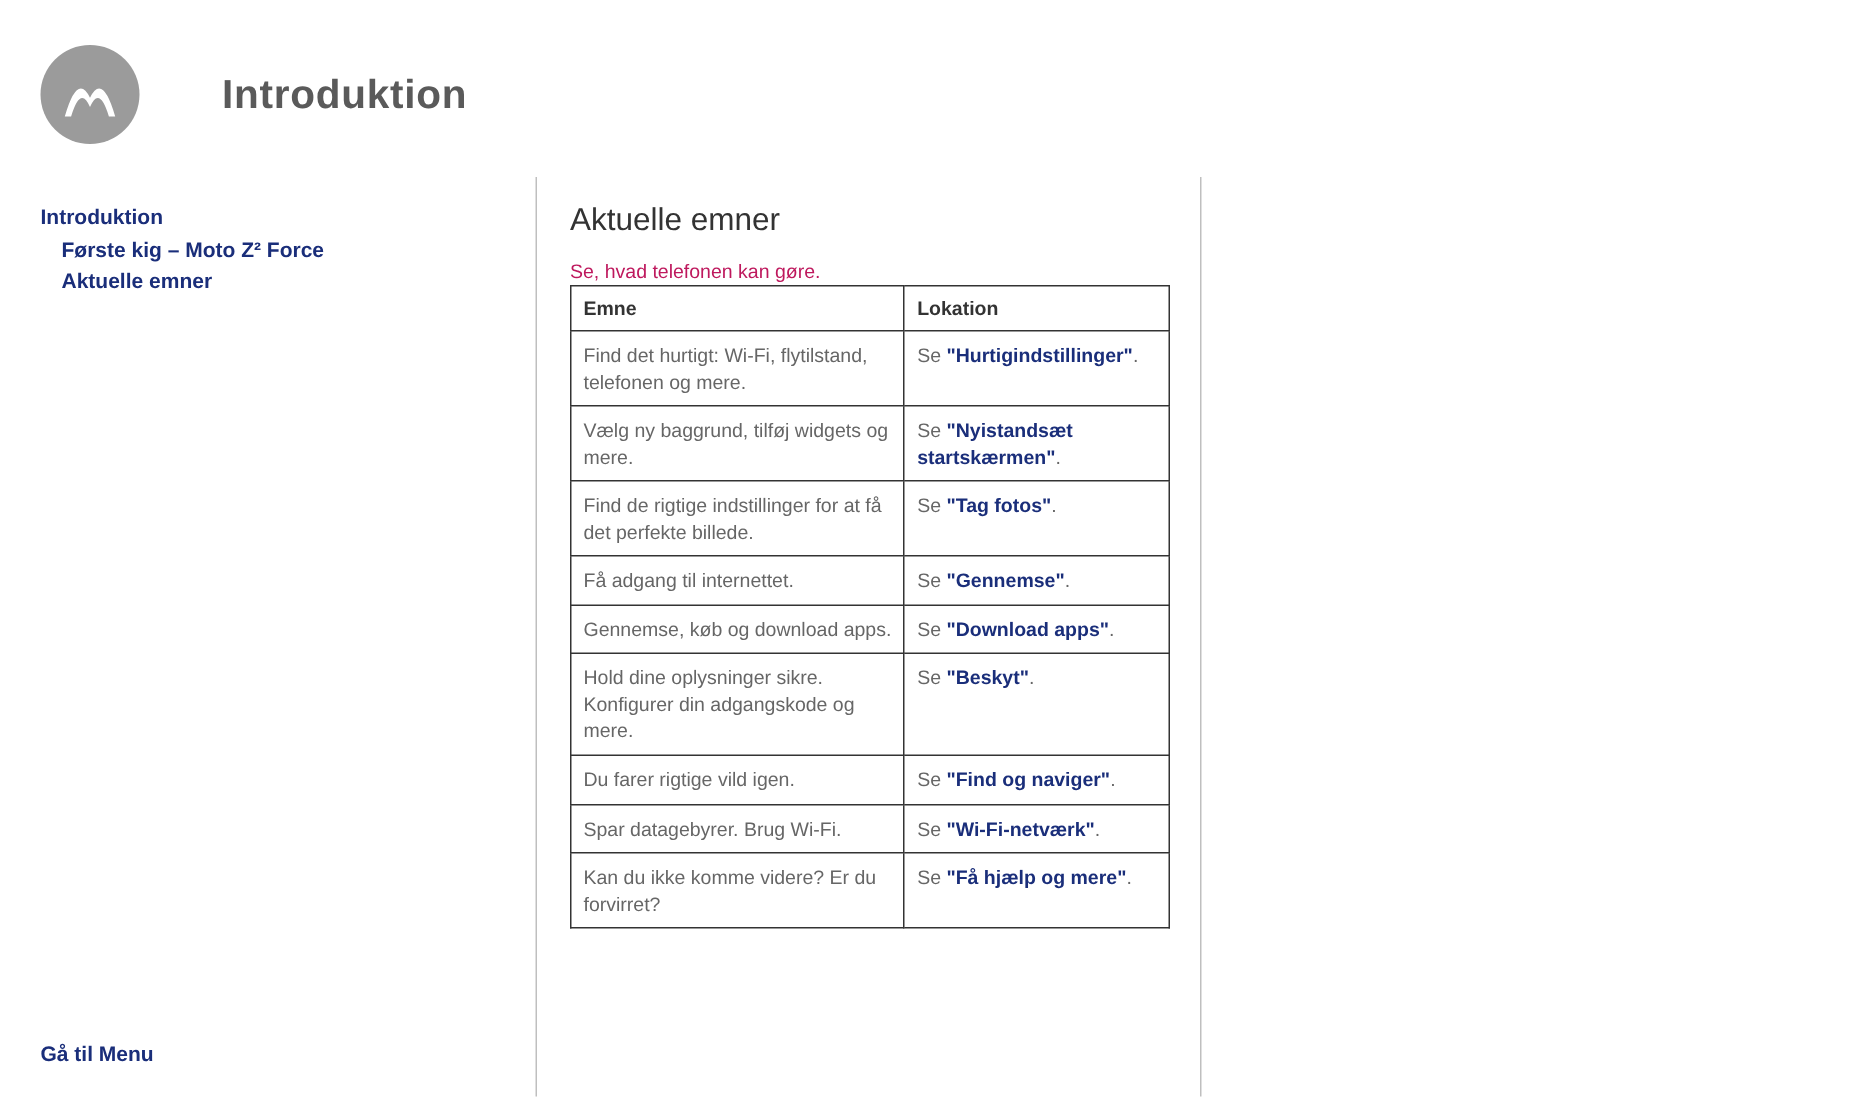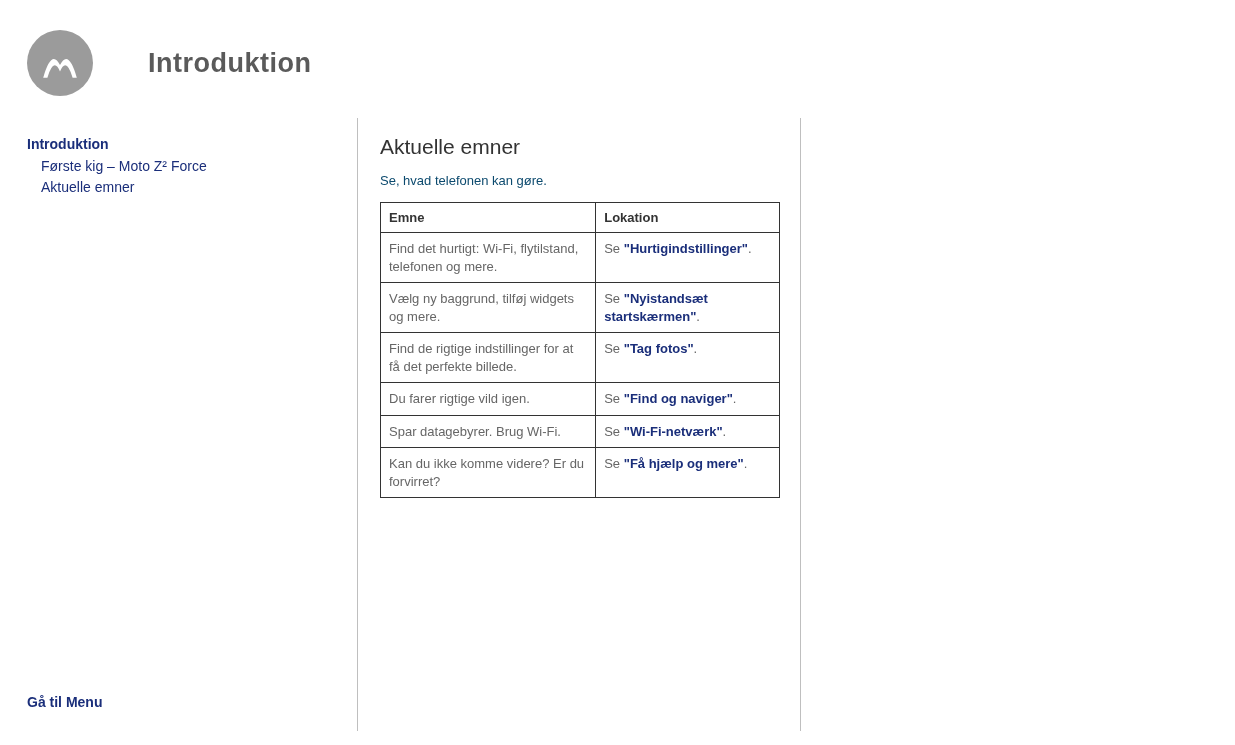--- a/index.html
+++ b/index.html
@@ -52,21 +52,21 @@
       font-size: 14px;
       line-height: 1.4;
     }
     .sidebar-item-0 {
       color: #1a2e7a;
       font-weight: bold;
       margin-bottom: 2px;
     }
     .sidebar-item-1 {
       color: #1a2e7a;
-      font-weight: normal;
+      font-weight: bold;
       padding-left: 14px;
       margin-bottom: 2px;
     }
     .menu-link {
       position: absolute;
       left: 27px;
       bottom: 35px;
       color: #1a2e7a;
       font-weight: bold;
       font-size: 14px;
@@ -94,23 +94,23 @@
       top: 135px;
       width: 400px;
     }
     .content-title {
       color: #333;
       font-size: 21px;
       font-weight: normal;
       margin-bottom: 14px;
     }
     .content-subtitle {
-      color: #0c4a6e;
+      color: #be185d;
       font-size: 13px;
-      margin-bottom: 14px;
+      margin-bottom: 2px;
     }
     table.topics {
       width: 100%;
       border-collapse: collapse;
       font-size: 13px;
     }
     table.topics th,
     table.topics td {
       border: 1px solid #333;
       padding: 7px 8px;
@@ -175,20 +175,32 @@
         </tr>
         <tr>
           <td>Vælg ny baggrund, tilføj widgets og mere.</td>
           <td><span class="see-prefix">Se </span><span class="link-bold">"Nyistandsæt startskærmen"</span><span class="see-prefix">.</span></td>
         </tr>
         <tr>
           <td>Find de rigtige indstillinger for at få det perfekte billede.</td>
           <td><span class="see-prefix">Se </span><span class="link-bold">"Tag fotos"</span><span class="see-prefix">.</span></td>
         </tr>
         <tr>
+          <td>Få adgang til internettet.</td>
+          <td><span class="see-prefix">Se </span><span class="link-bold">"Gennemse"</span><span class="see-prefix">.</span></td>
+        </tr>
+        <tr>
+          <td>Gennemse, køb og download apps.</td>
+          <td><span class="see-prefix">Se </span><span class="link-bold">"Download apps"</span><span class="see-prefix">.</span></td>
+        </tr>
+        <tr>
+          <td>Hold dine oplysninger sikre. Konfigurer din adgangskode og mere.</td>
+          <td><span class="see-prefix">Se </span><span class="link-bold">"Beskyt"</span><span class="see-prefix">.</span></td>
+        </tr>
+        <tr>
           <td>Du farer rigtige vild igen.</td>
           <td><span class="see-prefix">Se </span><span class="link-bold">"Find og naviger"</span><span class="see-prefix">.</span></td>
         </tr>
         <tr>
           <td>Spar datagebyrer. Brug Wi-Fi.</td>
           <td><span class="see-prefix">Se </span><span class="link-bold">"Wi-Fi-netværk"</span><span class="see-prefix">.</span></td>
         </tr>
         <tr>
           <td>Kan du ikke komme videre? Er du forvirret?</td>
           <td><span class="see-prefix">Se </span><span class="link-bold">"Få hjælp og mere"</span><span class="see-prefix">.</span></td>

